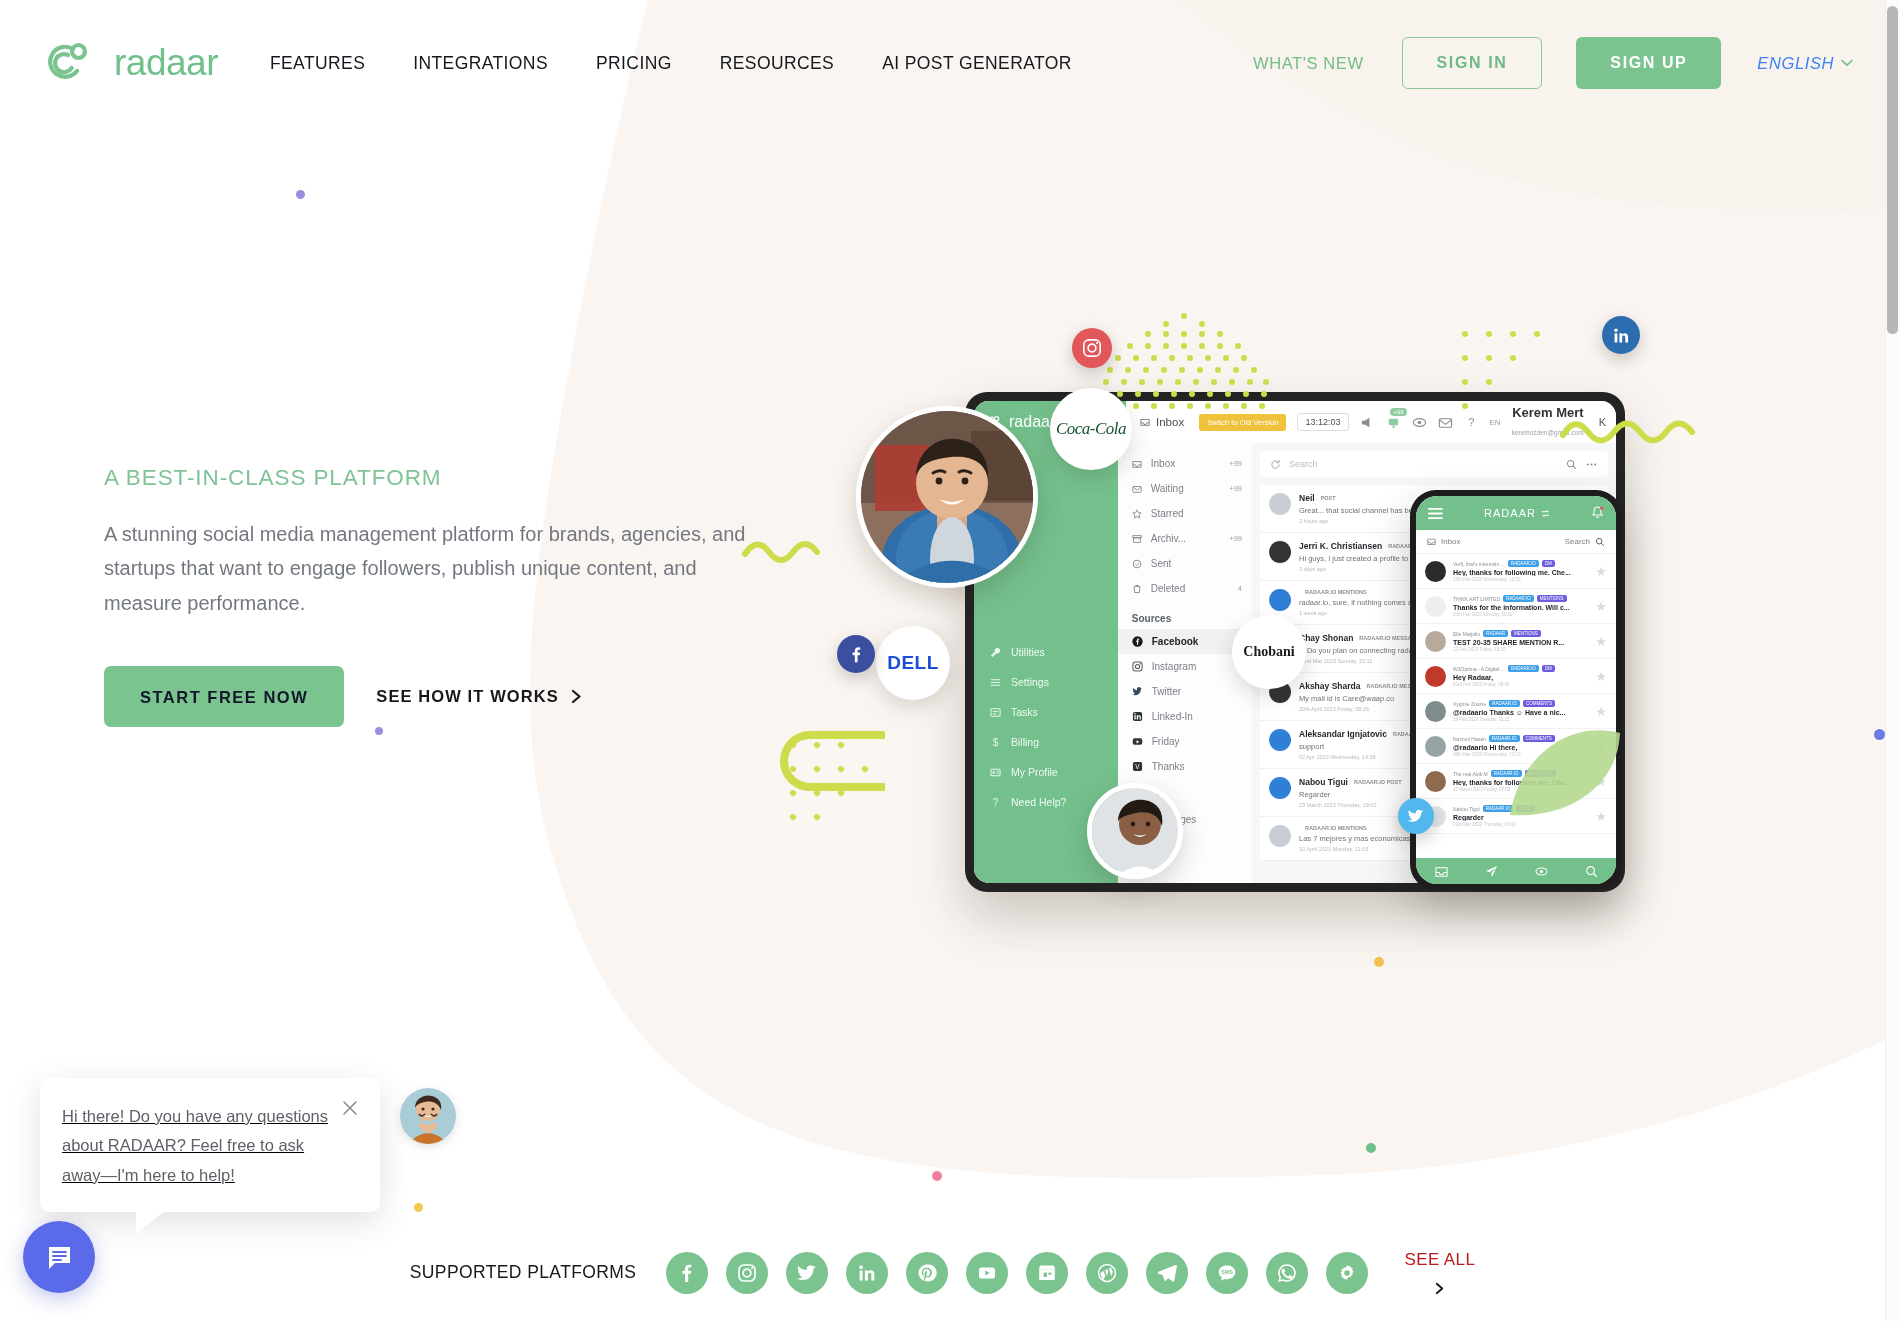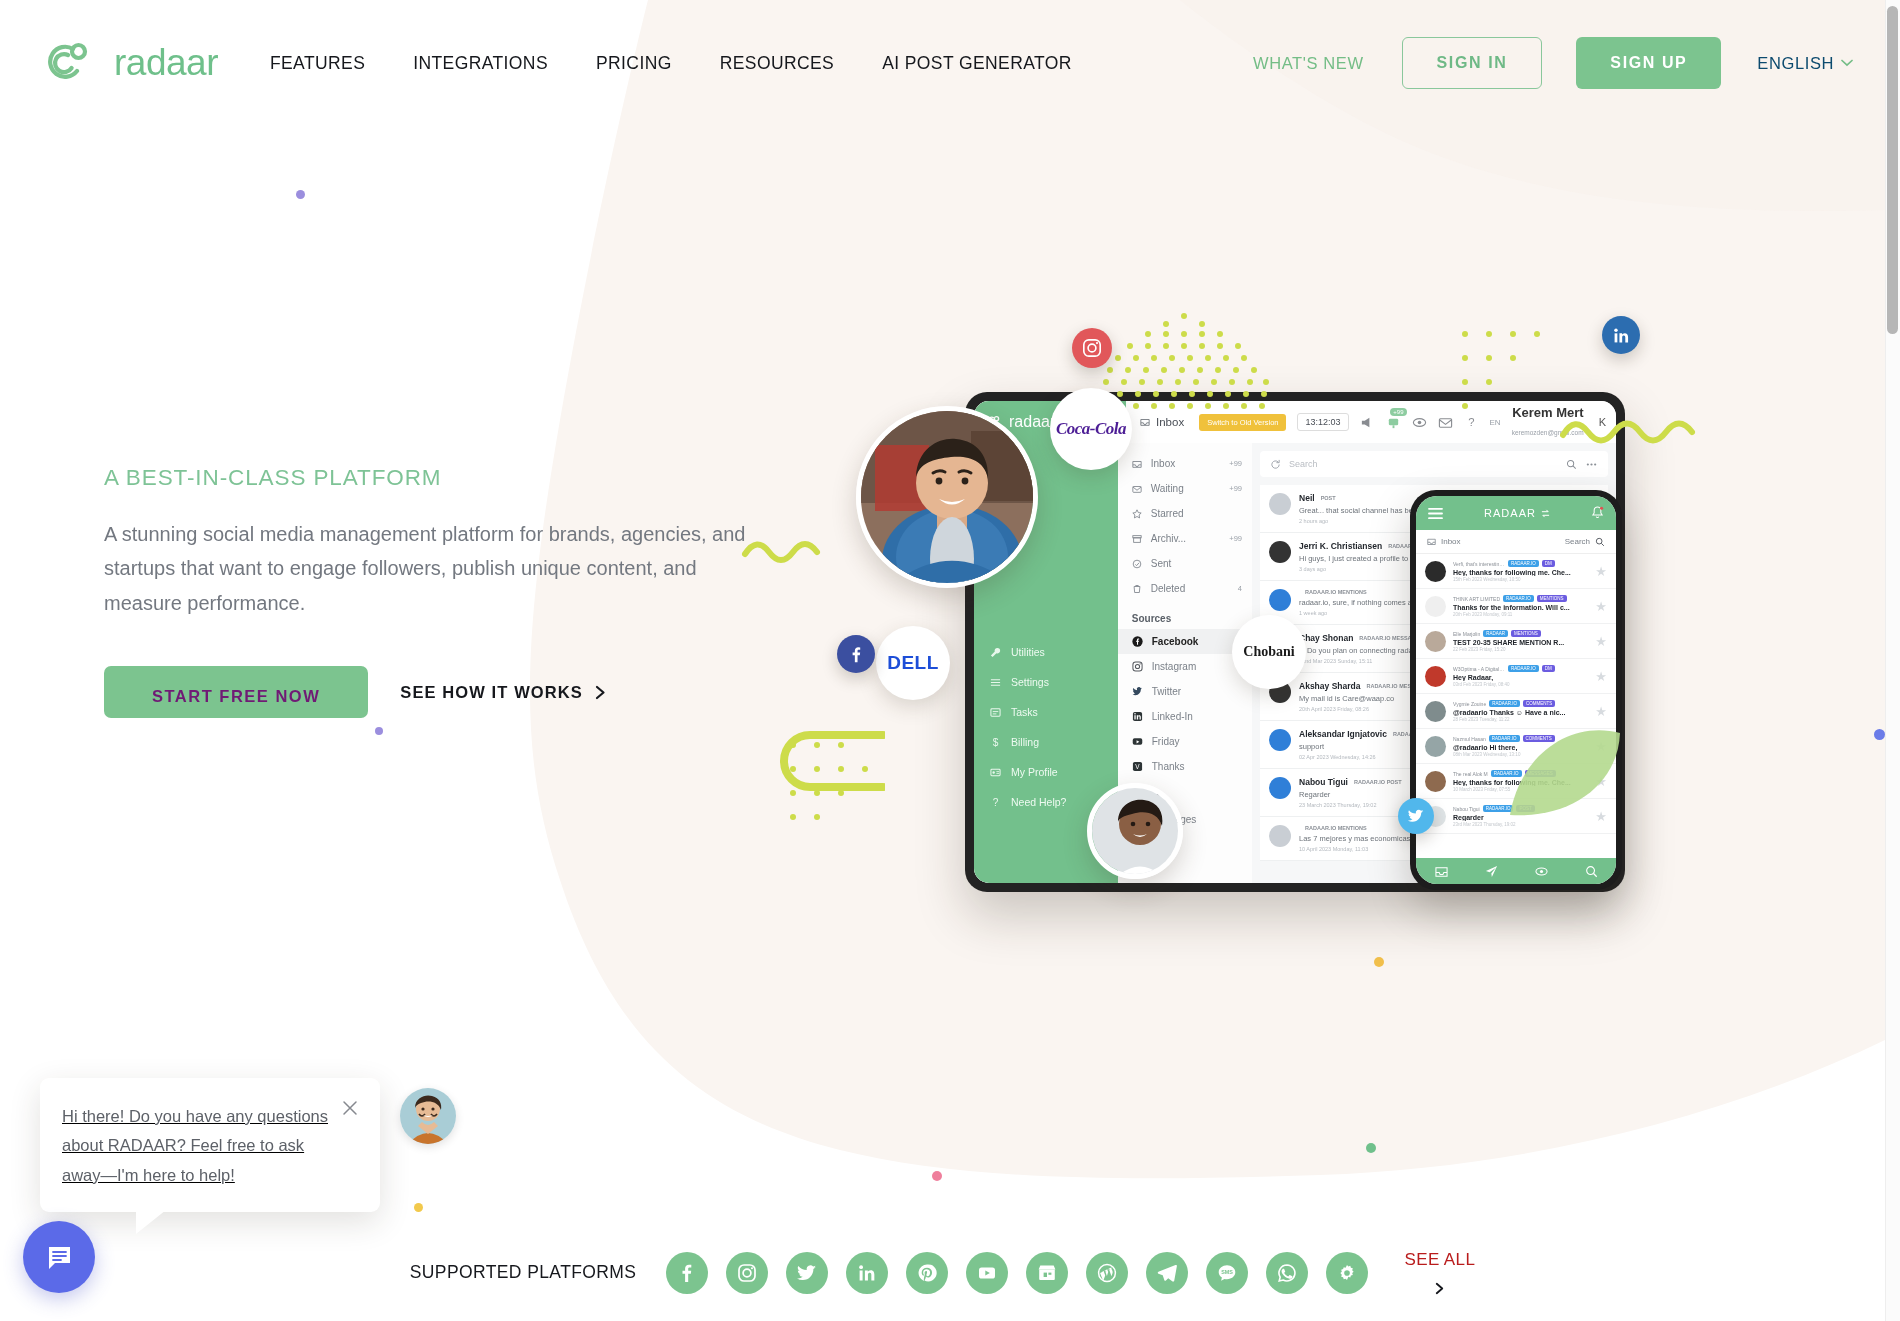--- a/index.html
+++ b/index.html
@@ -43,44 +43,45 @@
     padding: 0 34px; height: 52px; line-height:50px; border-radius:6px; cursor:pointer;
     white-space:nowrap;
   }
   .btn-signup {
     background:#7cc48f; color:#fff; border:none;
     font-size:16px; letter-spacing:1.6px; font-weight:700; text-transform:uppercase;
     padding: 0 34px; height: 52px; line-height:52px; border-radius:6px; cursor:pointer;
     margin-left: 34px; white-space:nowrap;
   }
   .lang {
-    margin-left: 36px; color:#0c4a6e; font-size:16.5px; letter-spacing:.6px;
+    margin-left: 36px; color:#3b82f6; font-size:16.5px; letter-spacing:.6px;
     text-transform:uppercase; display:flex; align-items:center; gap:7px; cursor:pointer;
     white-space:nowrap;
+    font-style:italic;
   }
   .lang .chev { font-size: 12px; }
 
   
   .hero-text { position:absolute; left:104px; top:465px; width: 700px; z-index: 20; }
   .eyebrow {
     color:#7ec396; font-size:22.5px; letter-spacing:.9px; text-transform:uppercase;
     margin-bottom: 26px; font-weight:400;
   }
   .headline {
     font-size: 52px; line-height: 1.13; font-weight: 700; color:#13151a;
     letter-spacing:-0.6px; margin-bottom: 30px; max-width: 640px;
   }
   .subhead {
     font-size: 20px; line-height: 1.72; color:#737880; max-width: 655px; font-weight:400;
   }
   .cta-row { display:flex; align-items:center; margin-top: 46px; gap: 32px; }
   .btn-start {
-    background:#7cc48f; color:#701a75; border:none; border-radius:7px;
+    background:#7cc48f; color:#0f172a; border:none; border-radius:7px;
     font-size:16.5px; font-weight:700; letter-spacing:1.5px; text-transform:uppercase;
-    padding: 0 48px; height:52px; line-height:60px; cursor:pointer; white-space:nowrap;
+    padding: 0 36px; height:61px; line-height:60px; cursor:pointer; white-space:nowrap;
   }
   .see-how {
     display:flex; align-items:center; gap:11px; color:#16181d;
     font-size:16.5px; font-weight:600; letter-spacing:1.1px; text-transform:uppercase;
     cursor:pointer; white-space:nowrap;
   }
 
   
   .hero-visual { position:absolute; left: 860px; top: 330px; width: 960px; height: 640px; z-index: 15; }
 
@@ -908,21 +909,21 @@
         <path d="M26 34 C26 16, 42 10, 52 12 C66 14, 72 24, 70 38 C66 24, 52 22, 40 26 C32 28, 27 30, 26 34Z" fill="#241a14"></path>
         <circle cx="41" cy="36" r="2.3" fill="#241a14"></circle>
           <circle cx="56" cy="36" r="2.3" fill="#241a14"></circle>
         <path d="M41 46 q7 6 14 0 q-7 3 -14 0z" fill="#fff"></path>
         <path d="M18 96 q30 -35 60 0z" fill="#fff"></path>
       </svg>
     </div>
 
     <div class="bubble" style="left:175px;top:50px;width:0;height:0;"></div>
     <div class="bubble" style="left:190px;top:58px;width:82px;height:82px;">
-      <span style="color:#4c1d95;font-family:'Liberation Serif',serif;font-style:italic;font-size:17px;font-weight:700;letter-spacing:-.5px">Coca-Cola</span>
+      <span style="color:#14532d;font-family:'Liberation Serif',serif;font-style:italic;font-size:17px;font-weight:400;letter-spacing:-.5px">Coca-Cola</span>
     </div>
     <div class="bubble" style="left:16px;top:296px;width:74px;height:74px;">
       <span style="color:#1d4ed8;font-size:19px;font-weight:700;letter-spacing:.5px;font-family:'Liberation Sans',sans-serif">DELL</span>
     </div>
     <div class="bubble" style="left:372px;top:285px;width:74px;height:74px;">
       <span style="color:#1a1a1a;font-size:14px;font-weight:600;font-family:'Liberation Serif',serif">Chobani</span>
     </div>
 
     <div class="badge-round" style="left:212px;top:-2px;width:40px;height:40px;background:#e1575a;">
       <svg width="20" height="20" viewBox="0 0 22 22">

